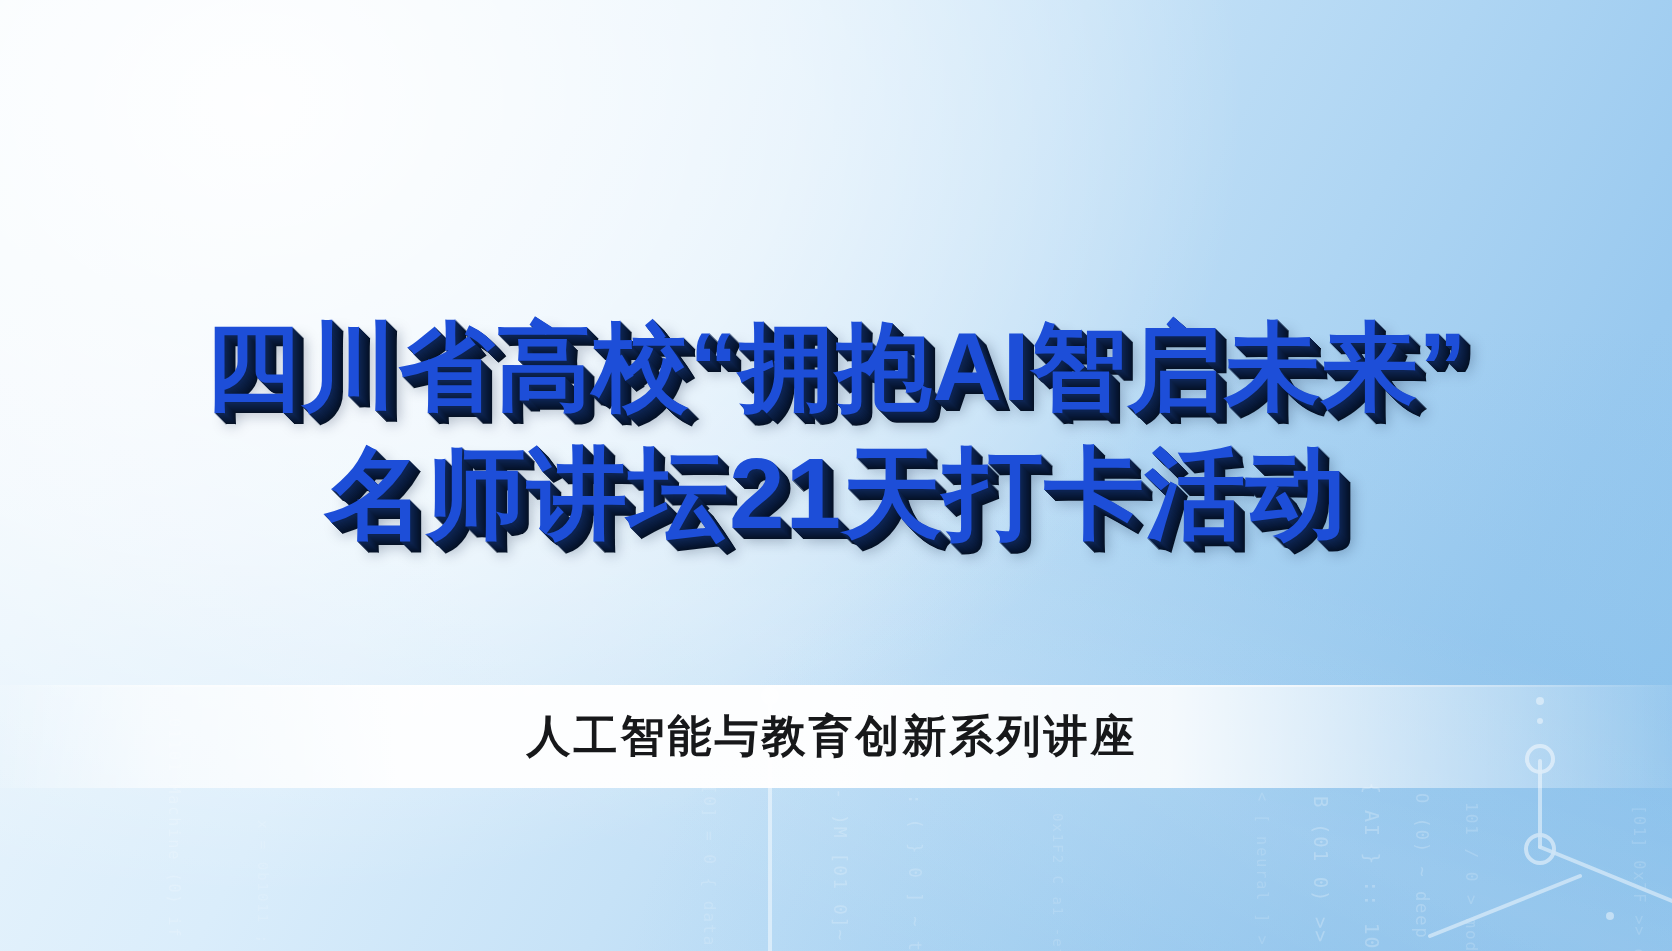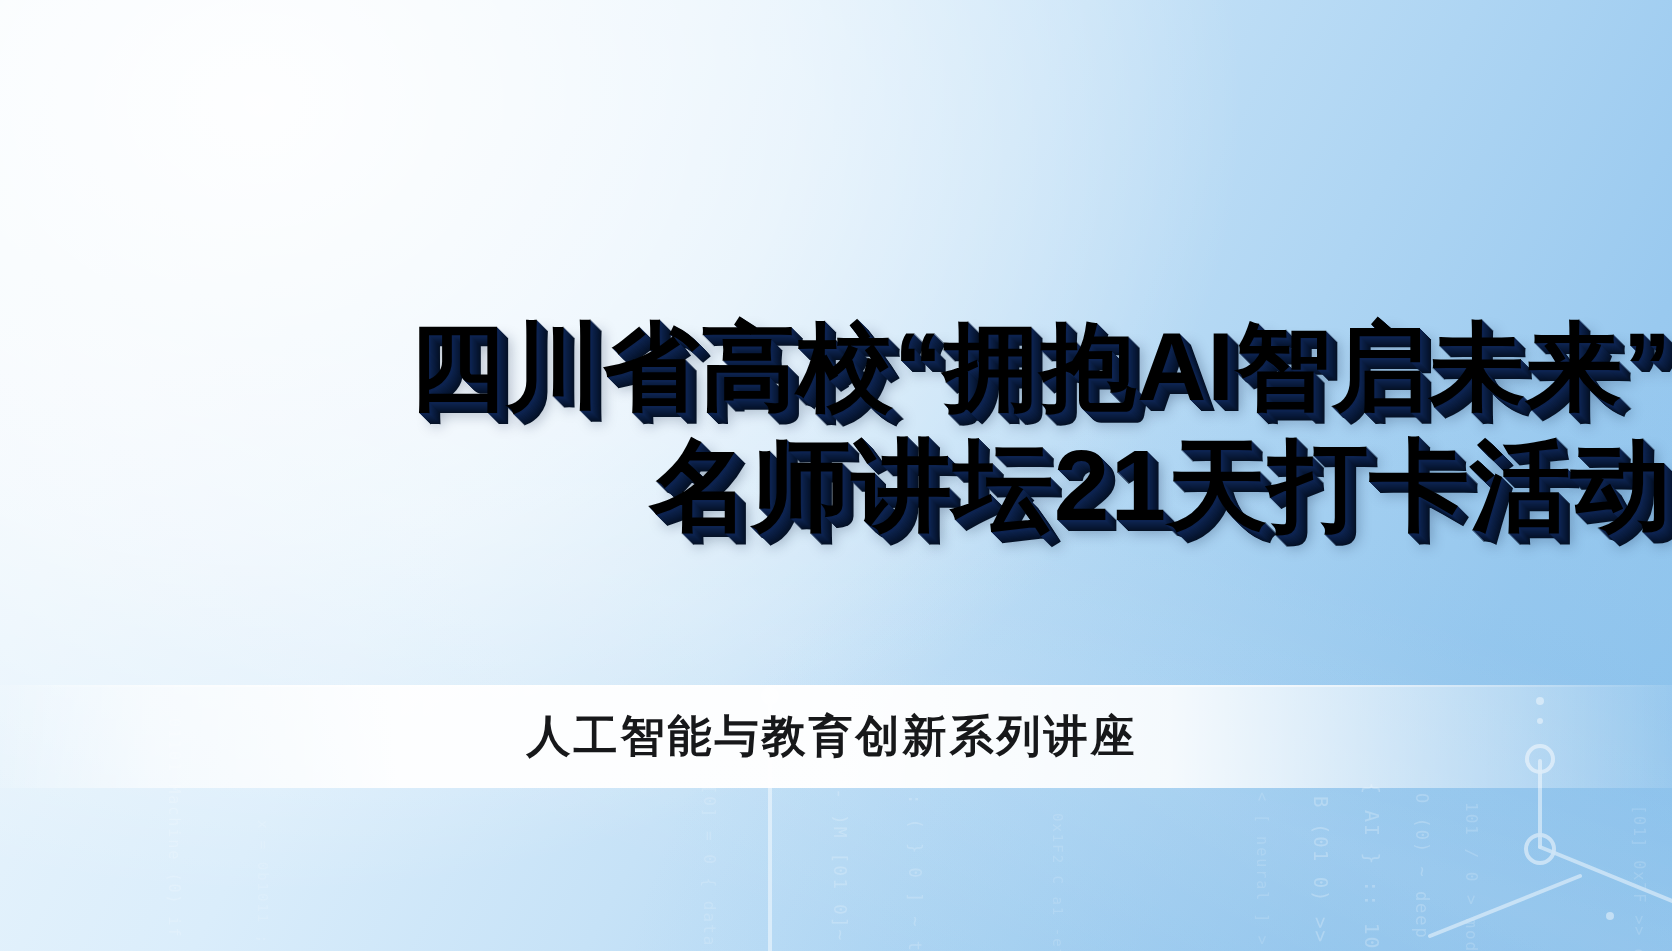--- a/index.html
+++ b/index.html
@@ -59,41 +59,40 @@
     background:linear-gradient(90deg,rgba(255,255,255,0) 0%,rgba(255,255,255,.85) 25%,rgba(255,255,255,.9) 60%,rgba(255,255,255,0) 100%);
   }
 
   
   .title-block{
     position:absolute;left:0;right:0;top:318px;
     text-align:center;
   }
   .title-line{
     font-weight:bold;
-    color:#000000;
+    color:#1d4ed8;
     line-height:1.02;
     letter-spacing:1px;
     white-space:nowrap;
     text-shadow:
        1px 1px 0 #0d2350,
        2px 2px 0 #0d2350,
        3px 3px 0 #0c2149,
        4px 4px 0 #0b1f45,
        5px 5px 0 #0a1d41,
        6px 6px 0 #091b3d,
        7px 7px 0 #081939,
        8px 8px 0 #071734,
        9px 9px 0 #061530,
        10px 10px 0 #06132b,
        11px 11px 0 #051226,
        12px 12px 14px rgba(10,25,60,.35);
-    text-align: right;
   }
   .title-line-1{font-size:96px;}
-  .title-line-2{font-size:100px;margin-top:18px;}
+  .title-line-2{font-size:100px;margin-top:26px;}
 
   
   .subtitle{
     position:absolute;left:0;right:8px;top:686px;height:101px;
     display:flex;align-items:center;justify-content:center;
     font-size:44px;font-weight:bold;color:#17181a;letter-spacing:3px;
   }
 </style>
 </head>
 <body>

